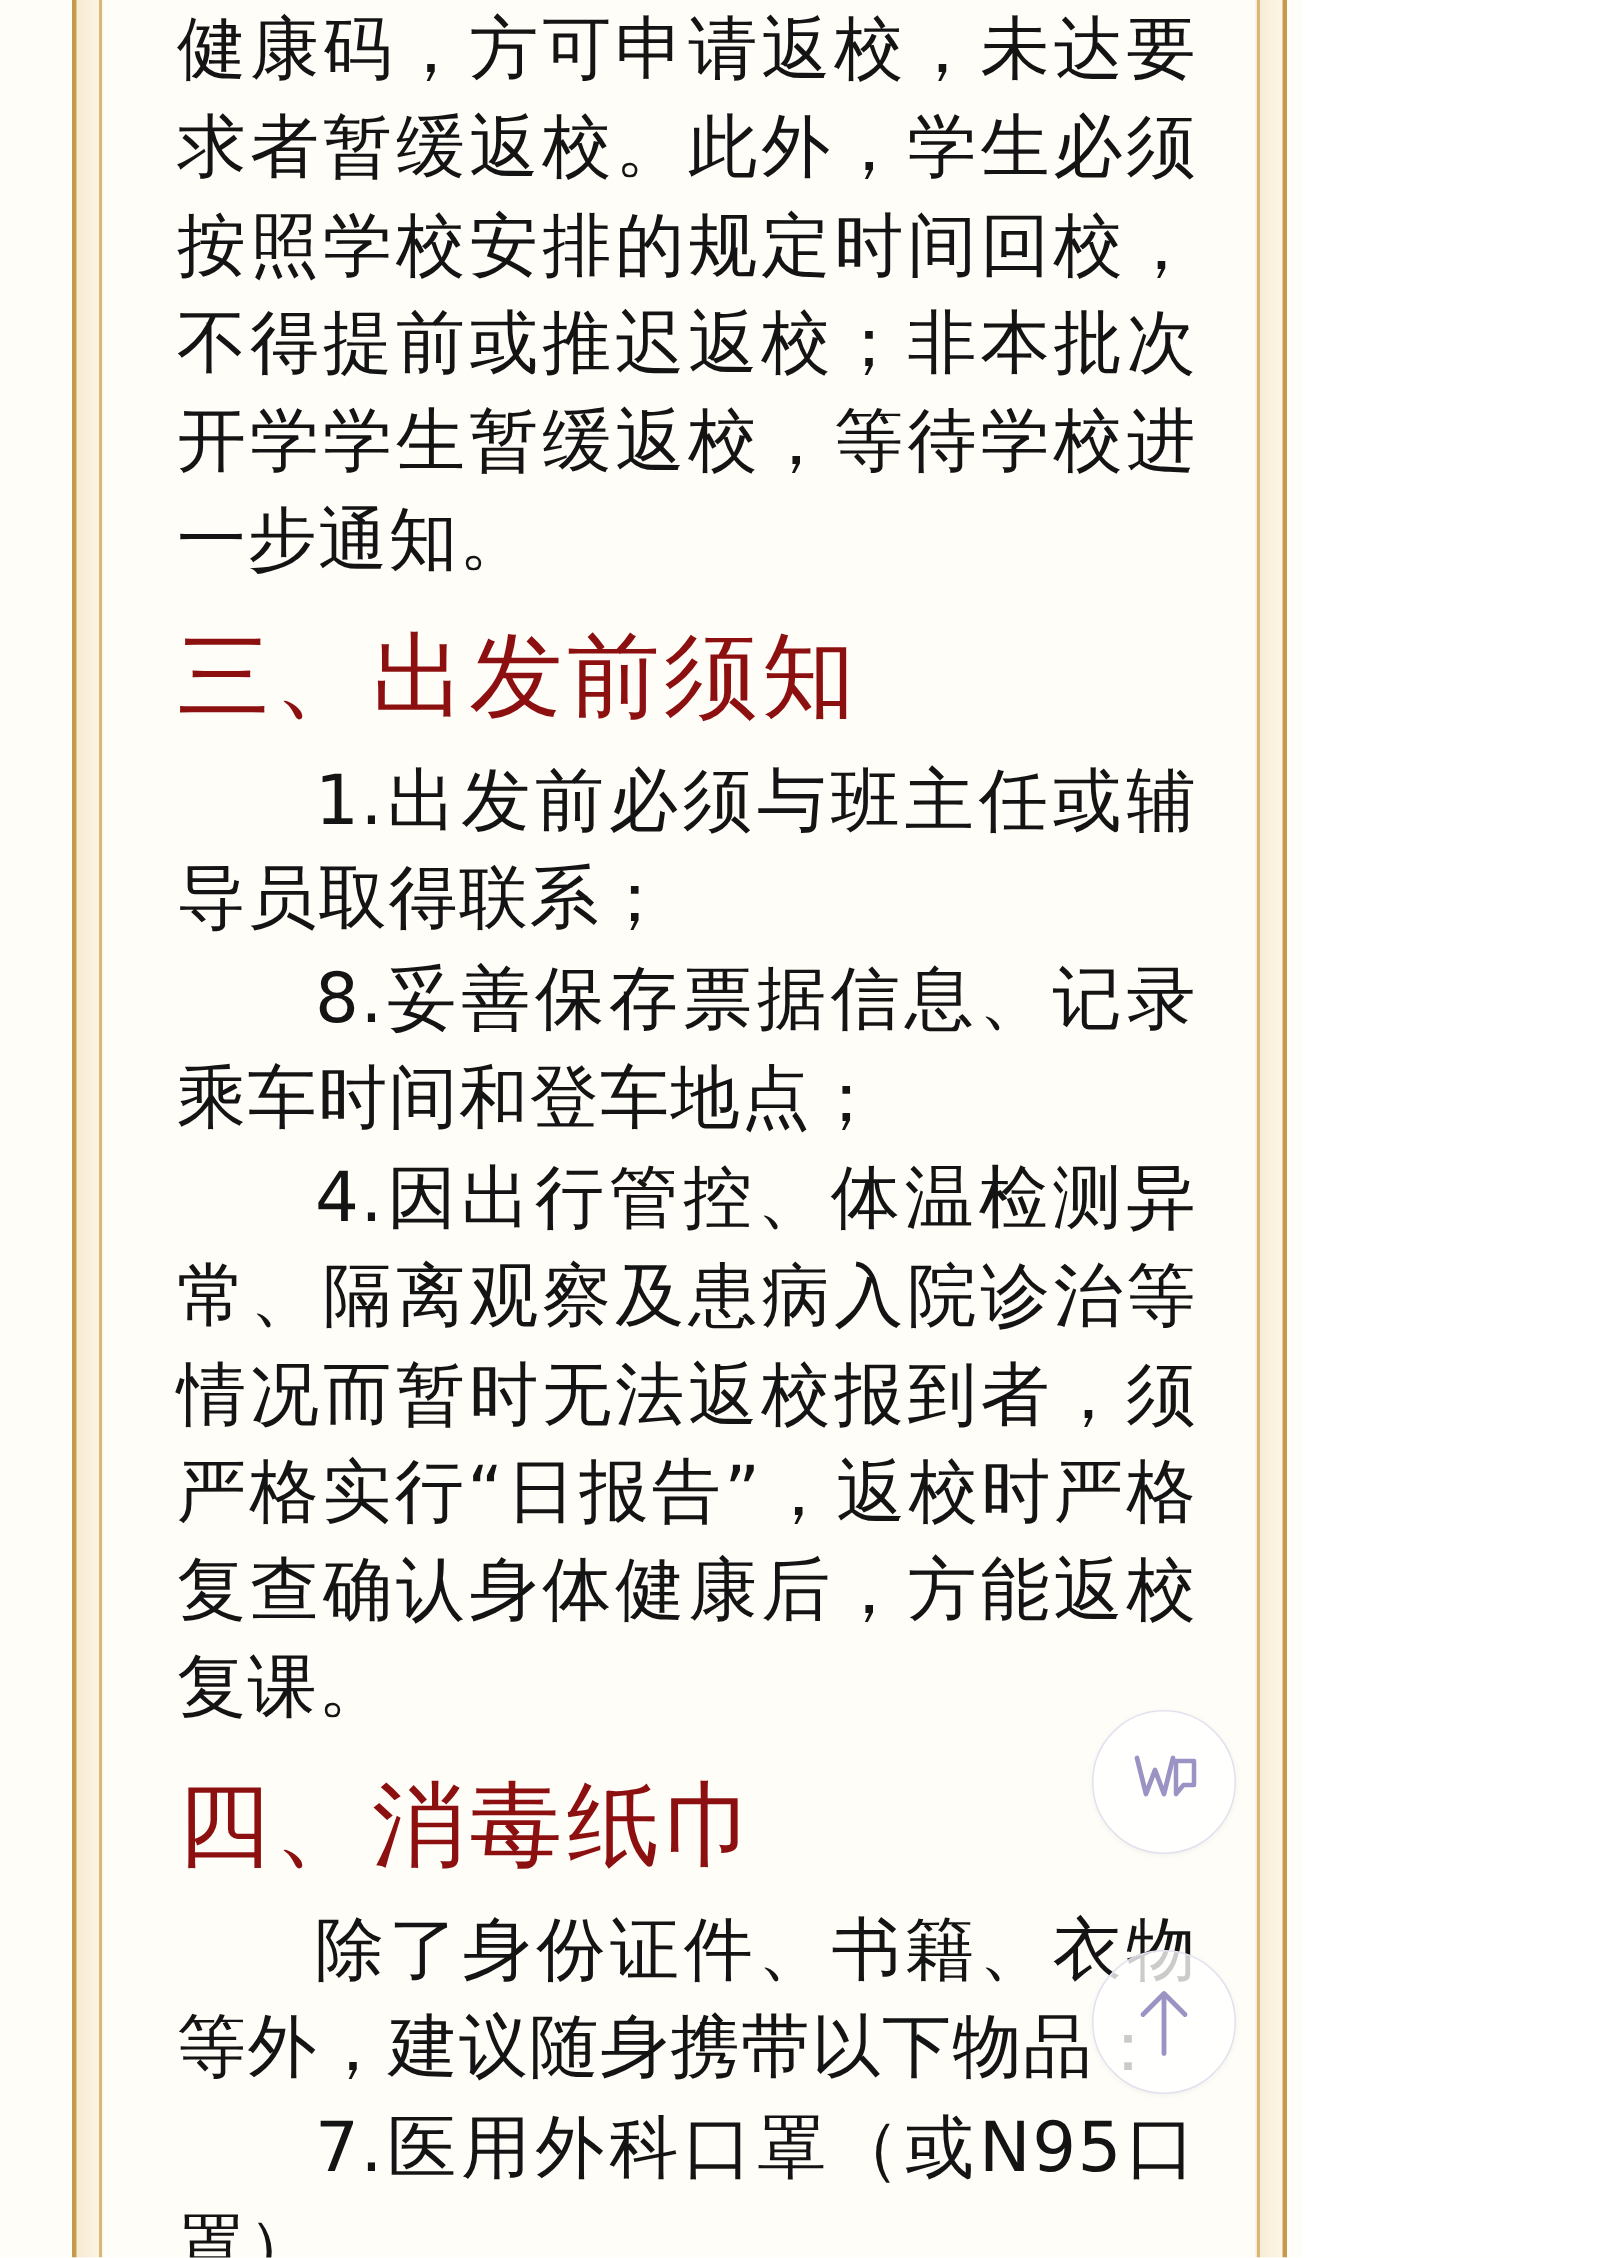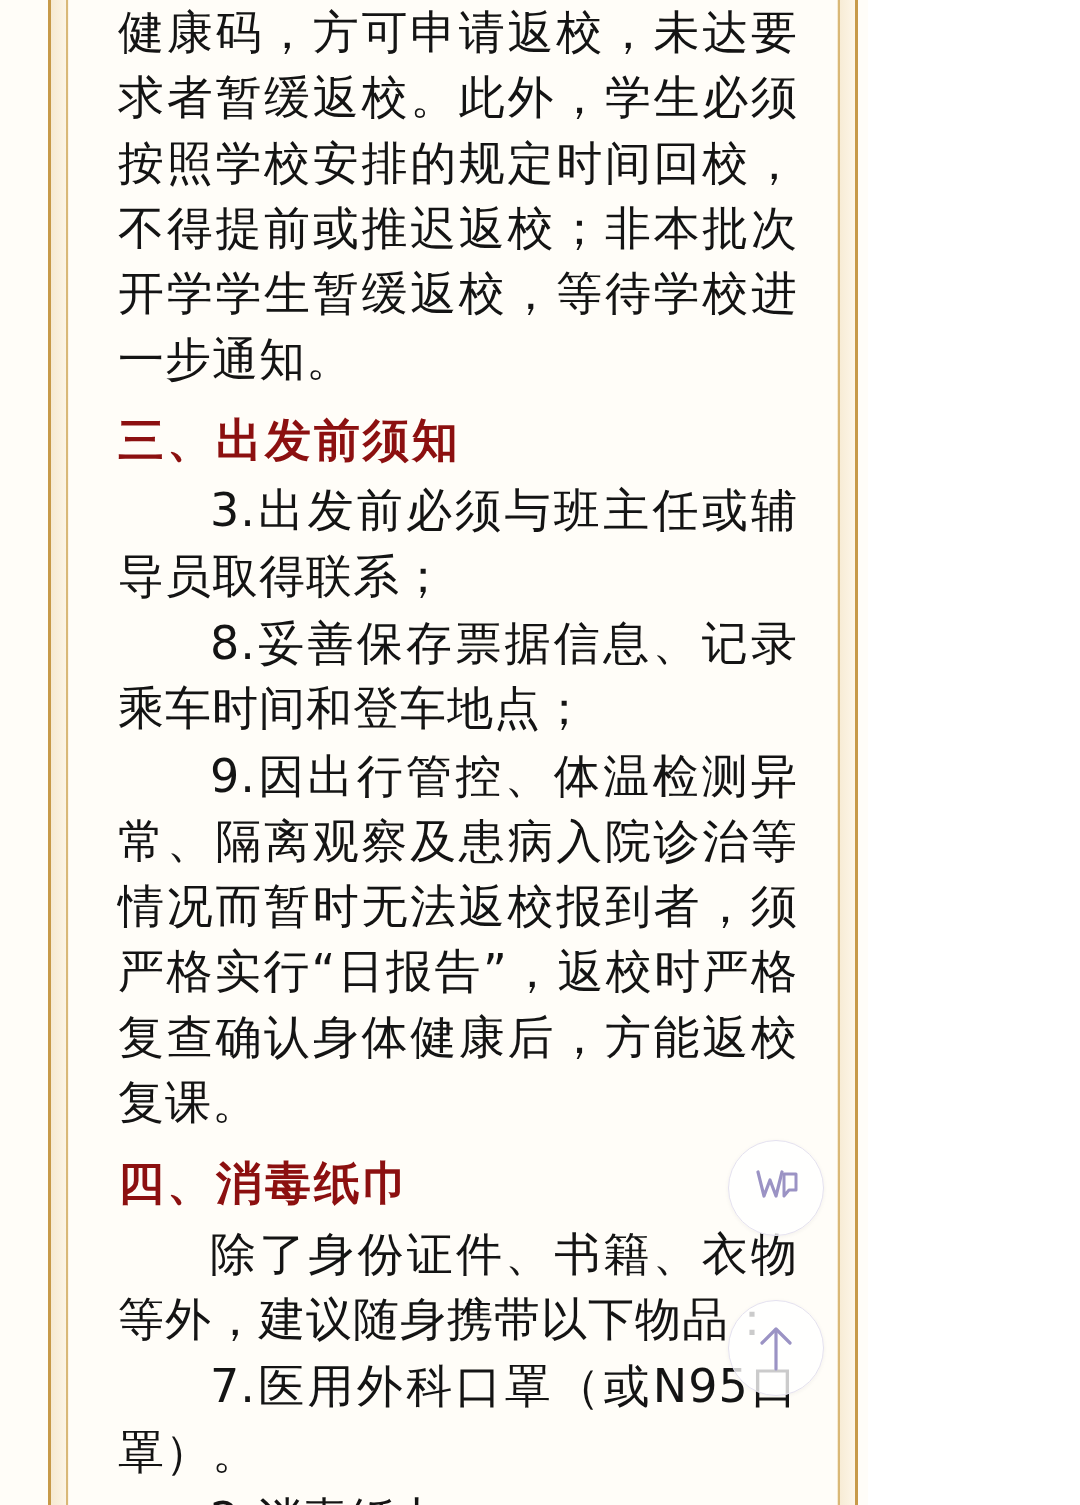--- a/index.html
+++ b/index.html
@@ -69,22 +69,22 @@
   p.body-text {
     margin: 0 0 2px 0;
     font-family: "DejaVu Sans", "Liberation Sans", sans-serif;
     font-weight: 400;
     color: #141414;
   }
   p.indent { text-indent: 92px; }
 
   h2.section-heading {
     margin: 16px 0 6px 0;
-    font-size: 46px;
-    font-weight: 700;
+    font-size: 62px;
+    font-weight: 400;
     color: #8c1010;
     letter-spacing: 3px;
     line-height: 1.4;
   }
 
   
   .float-btn {
     position: absolute;
     right: 44px;
     width: 96px;
@@ -119,23 +119,23 @@
     <div class="outer-line"></div>
     <div class="inner-line"></div>
   </div>
 
   <div class="content">
 
     <p class="body-text">健康码，方可申请返校，未达要求者暂缓返校。此外，学生必须按照学校安排的规定时间回校，不得提前或推迟返校；非本批次开学学生暂缓返校，等待学校进一步通知。</p>
 
     <h2 class="section-heading">三、出发前须知</h2>
 
-    <p class="body-text indent">3.出发前必须与班主任或辅导员取得联系；</p>
+    <p class="body-text indent">1.出发前必须与班主任或辅导员取得联系；</p>
     <p class="body-text indent">8.妥善保存票据信息、记录乘车时间和登车地点；</p>
-    <p class="body-text indent">9.因出行管控、体温检测异常、隔离观察及患病入院诊治等情况而暂时无法返校报到者，须严格实行“日报告”，返校时严格复查确认身体健康后，方能返校复课。</p>
+    <p class="body-text indent">4.因出行管控、体温检测异常、隔离观察及患病入院诊治等情况而暂时无法返校报到者，须严格实行“日报告”，返校时严格复查确认身体健康后，方能返校复课。</p>
 
     <h2 class="section-heading">四、消毒纸巾</h2>
 
     <p class="body-text indent">除了身份证件、书籍、衣物等外，建议随身携带以下物品：</p>
     <p class="body-text indent">7.医用外科口罩（或N95口罩）。</p>
     <p class="body-text indent">2.消毒纸巾。</p>
 
   </div>
 
   <div class="float-btn wps">

